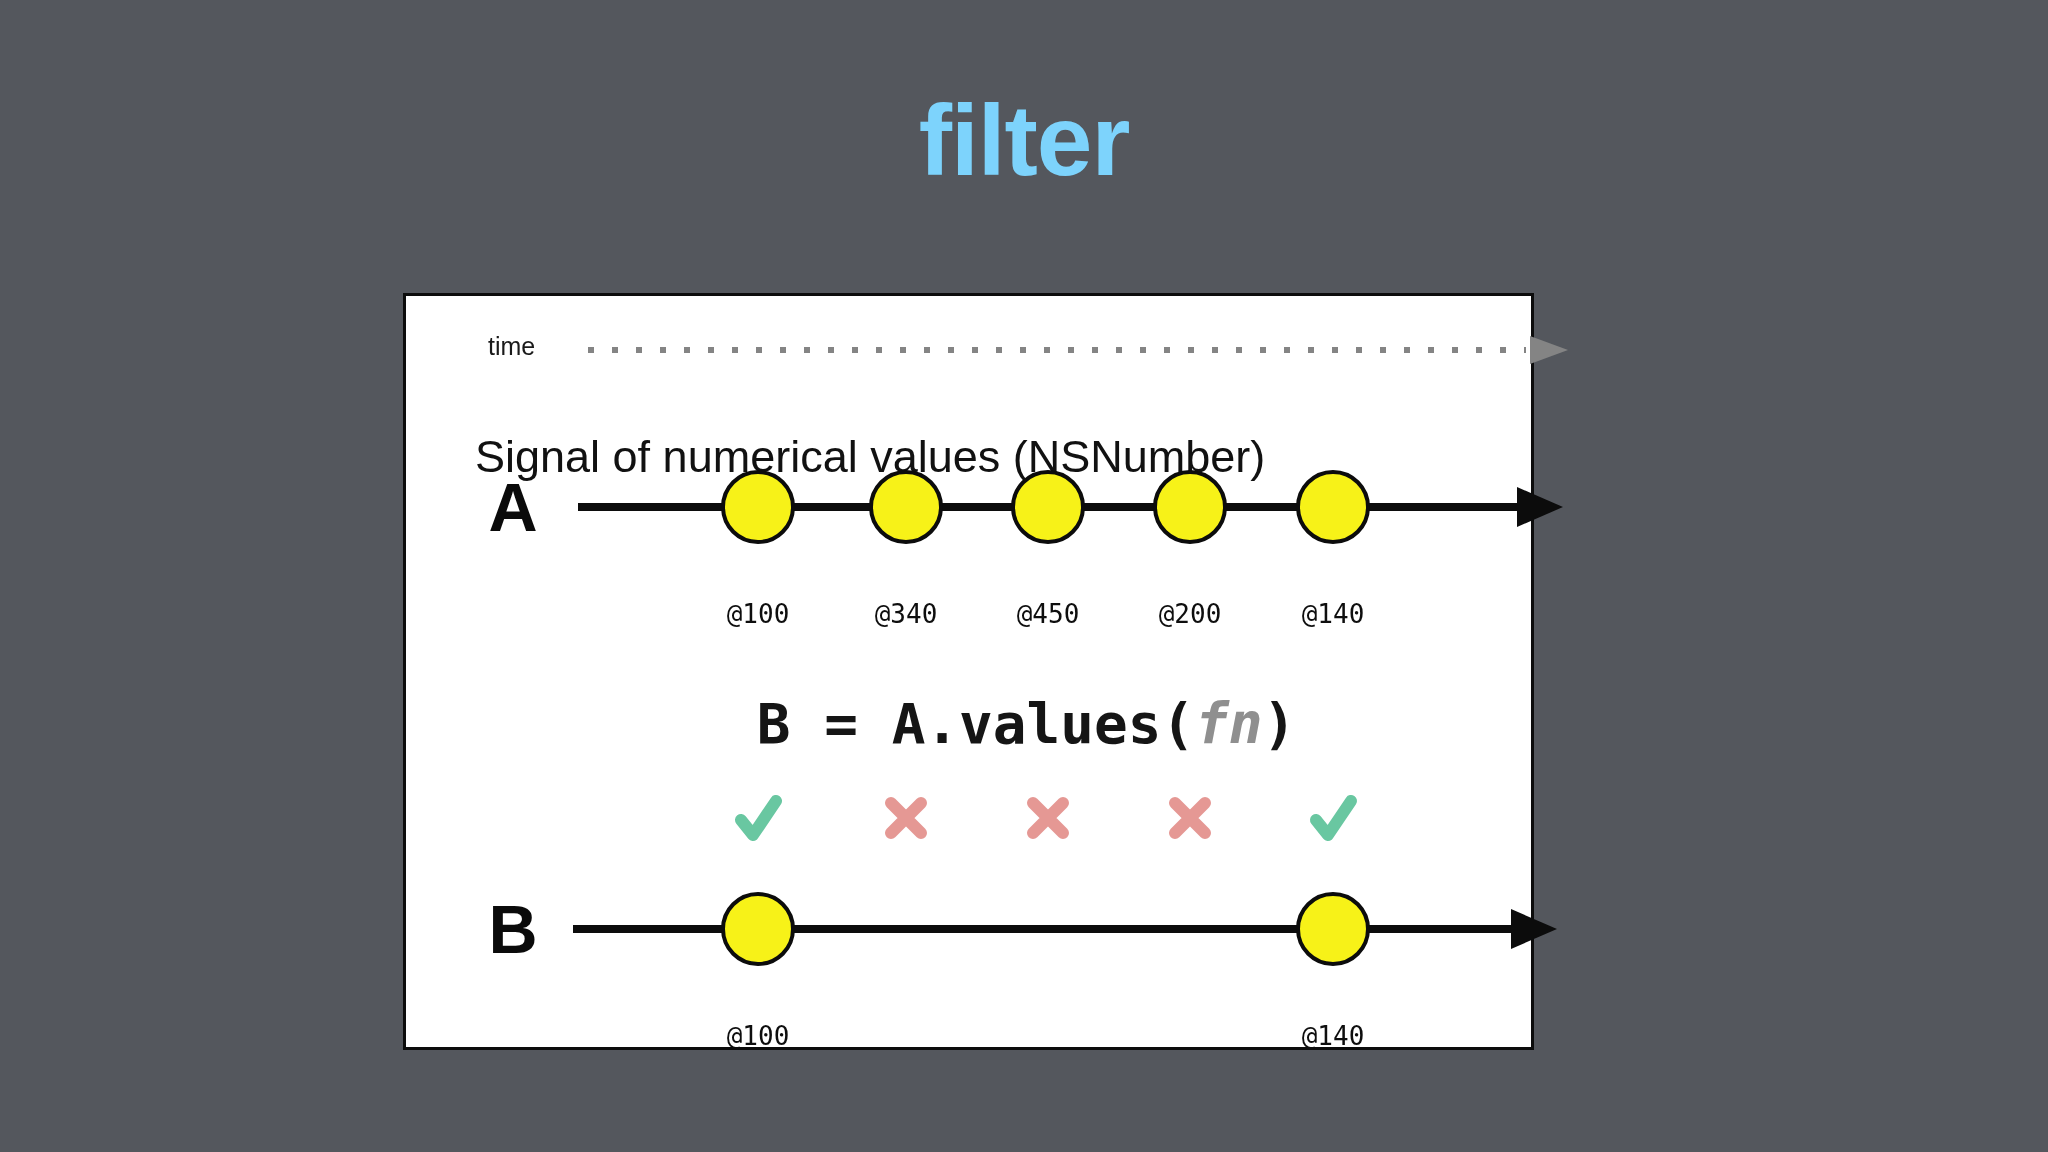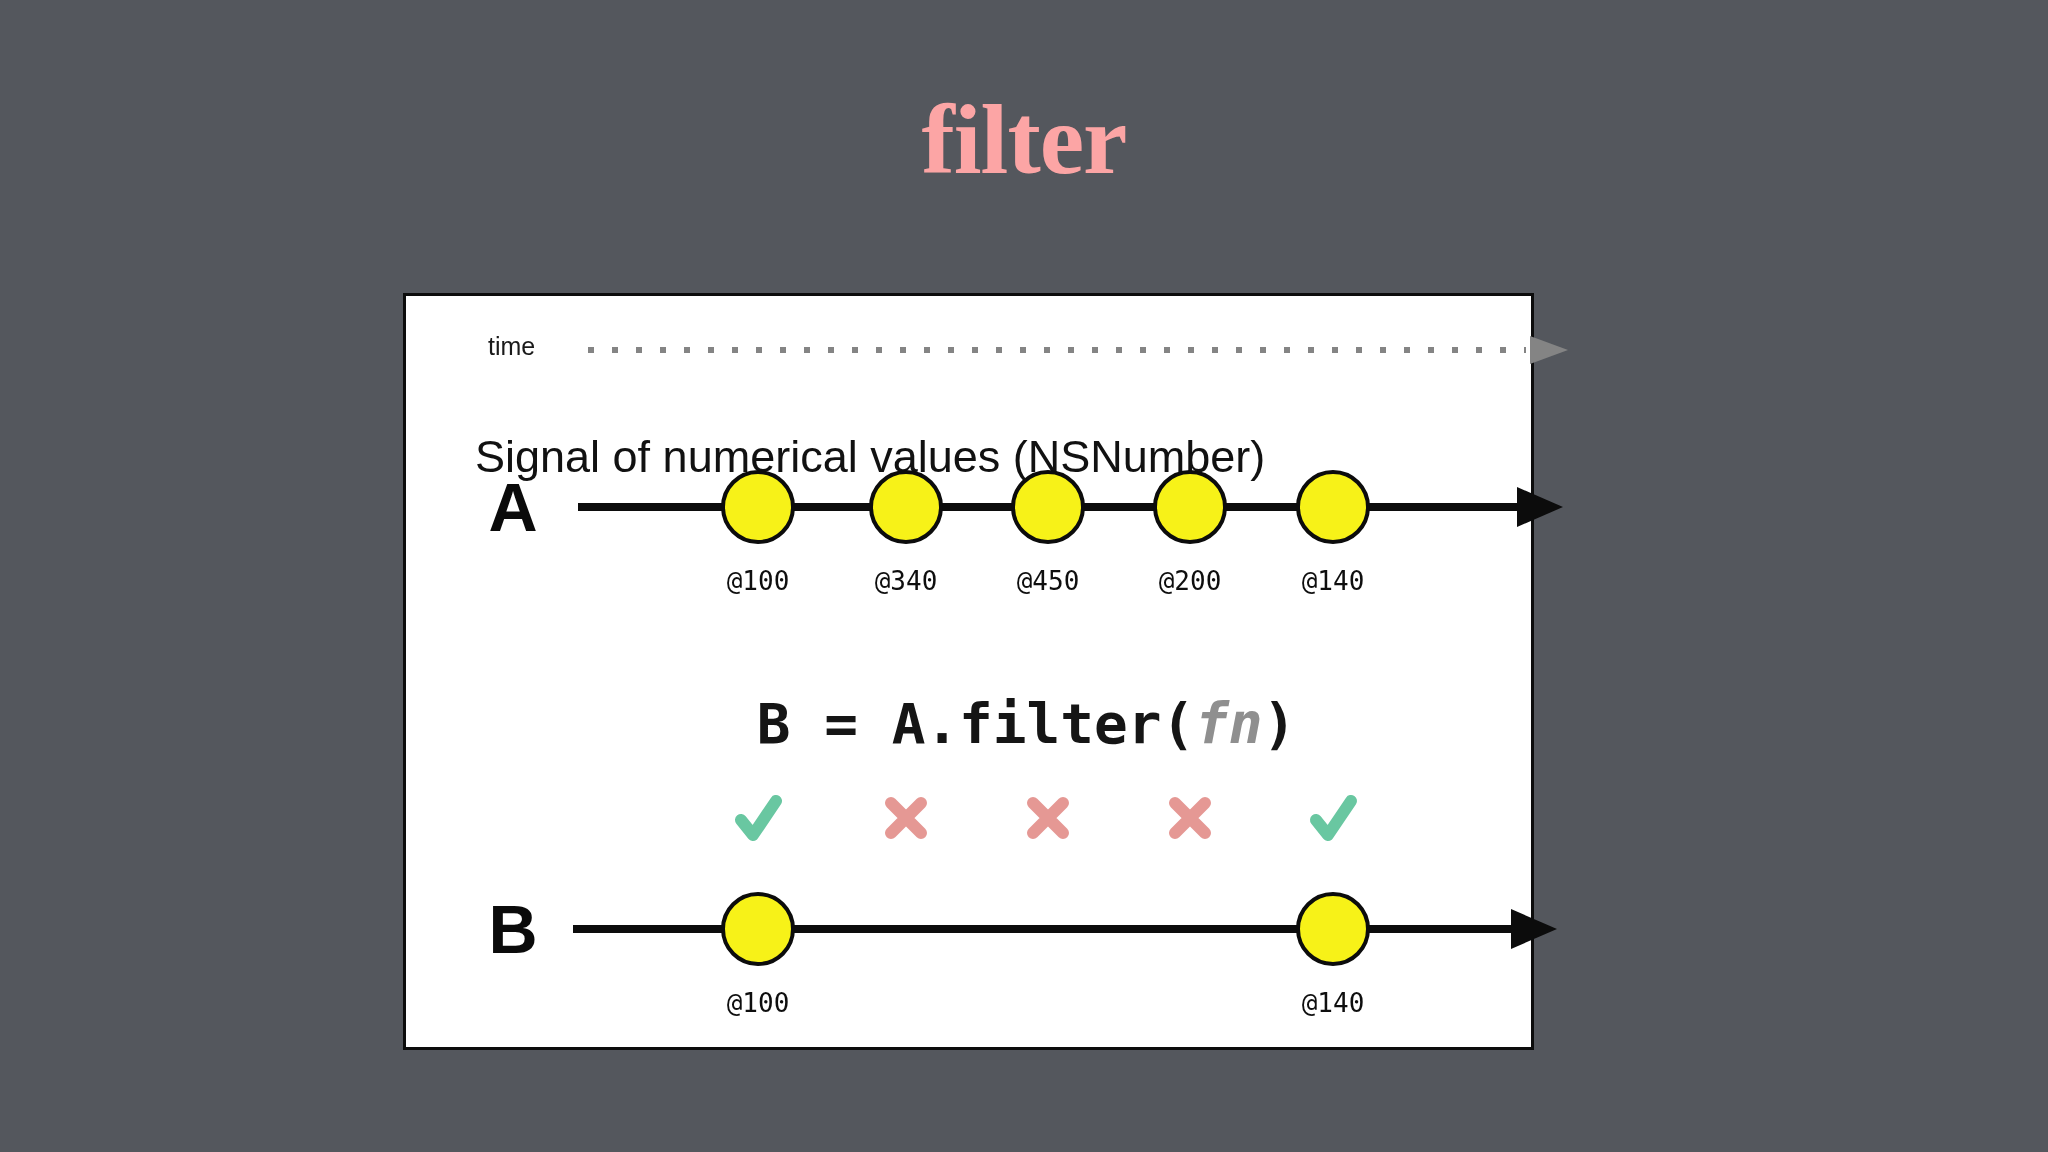--- a/index.html
+++ b/index.html
@@ -7,23 +7,22 @@
     --event-fill-yellow:#F7F218; --pass-green:#69C7A1; --fail-red:#E59894;
     --time-arrow-gray:#848484; --fn-gray:#8F8F8F;
   }
   * { margin:0; padding:0; box-sizing:border-box; }
   html,body { width:2048px; height:1152px; }
   body { background:var(--background); font-family:"Liberation Sans", sans-serif; }
   .stage { position:absolute; left:0; top:0; width:2048px; height:1152px; overflow:hidden; }
 
   .slide-title {
     position:absolute; left:0; top:85px; width:2048px; text-align:center;
-    color:#fca5a5; font-size:100px; line-height:110px; font-weight:700;
+    color:#7dd3fc; font-size:100px; line-height:110px; font-weight:700;
     letter-spacing:-1px;
-    font-family:Liberation Serif, serif;
   }
 
   .card {
     position:absolute; left:403px; top:293px; width:1131px; height:757px;
     background:var(--card-background); border:3px solid var(--stroke-black);
   }
 
   .time-label {
     position:absolute; left:82px; top:36px; font-size:25px; line-height:28px;
     color:#1A1A1A;
@@ -54,20 +53,21 @@
     border-left:46px solid var(--stroke-black);
   }
   .marble {
     position:absolute; width:74px; height:74px; border-radius:50%;
     background:var(--event-fill-yellow); border:4px solid var(--stroke-black);
   }
   .event-label {
     position:absolute; width:120px; text-align:center;
     font-family:"DejaVu Sans Mono", monospace; font-size:26px; line-height:28px;
     color:#0E0E0E;
+    margin-top:33px;
   }
 
   .op-line {
     position:absolute; left:0; top:394px; width:1241px; text-align:center;
     font-family:"DejaVu Sans Mono", monospace; font-weight:700;
     font-size:56px; line-height:68px; color:#151515;
   }
   .op-line span { white-space:pre; }
   .op-fn { color:var(--fn-gray); font-style:italic; }
 
@@ -97,21 +97,21 @@
         <div class="marble" style="left: 463px; top: 174px;"></div>
         <div class="event-label" style="left: 440px; top: 271px;">@340</div>
         <div class="marble" style="left: 605px; top: 174px;"></div>
         <div class="event-label" style="left: 582px; top: 271px;">@450</div>
         <div class="marble" style="left: 747px; top: 174px;"></div>
         <div class="event-label" style="left: 724px; top: 271px;">@200</div>
         <div class="marble" style="left: 890px; top: 174px;"></div>
         <div class="event-label" style="left: 867px; top: 271px;">@140</div>
       </div>
 
-    <div class="op-line"><span>B = A.filter(</span><span class="op-fn">fn</span><span>)</span></div>
+    <div class="op-line"><span>B = A.values(</span><span class="op-fn">fn</span><span>)</span></div>
 
     <div id="marksRow">
         <div class="mark" style="left: 324px; top: 494px;"><svg width="56" height="56" viewBox="0 0 56 56">
             <path d="M11 30 L23 45 L46 11" fill="none" stroke="var(--pass-green)" stroke-width="12" stroke-linecap="round" stroke-linejoin="round"></path>
           </svg></div>
         <div class="mark" style="left: 472px; top: 494px;"><svg width="56" height="56" viewBox="0 0 56 56">
             <path d="M13 13 L43 43 M43 13 L13 43" fill="none" stroke="var(--fail-red)" stroke-width="12" stroke-linecap="round"></path>
           </svg></div>
         <div class="mark" style="left: 614px; top: 494px;"><svg width="56" height="56" viewBox="0 0 56 56">
             <path d="M13 13 L43 43 M43 13 L13 43" fill="none" stroke="var(--fail-red)" stroke-width="12" stroke-linecap="round"></path>

